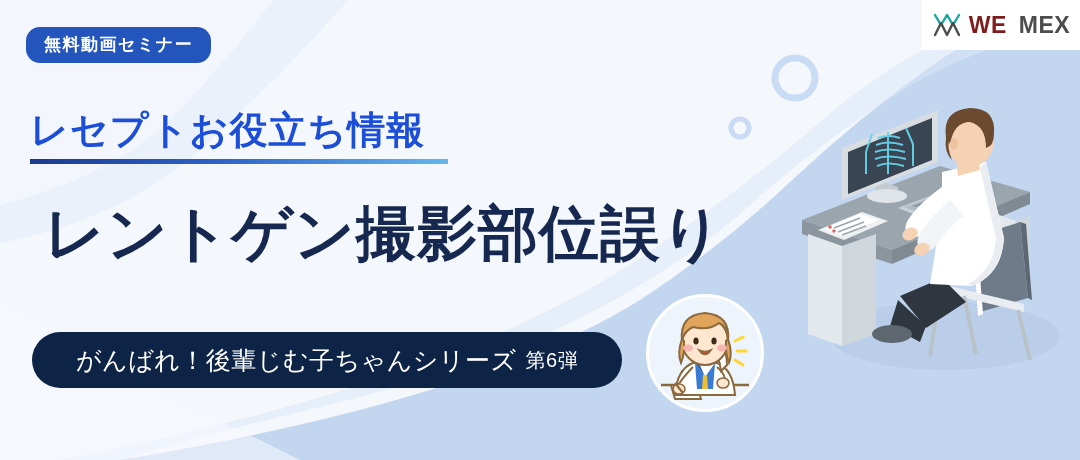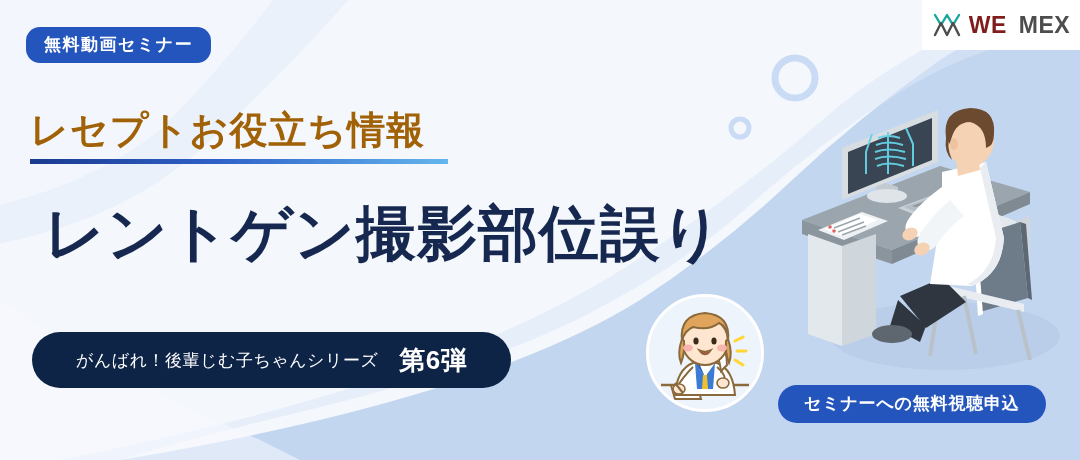--- a/index.html
+++ b/index.html
@@ -64,21 +64,21 @@
 
   
   #subtitle-wrap {
     position: absolute;
     left: 30px; top: 110px;
     z-index: 10;
   }
   #subtitle {
     font-size: 38px;
     font-weight: bold;
-    color: #a16207;
+    color: #1d4ed8;
     letter-spacing: 1px;
     line-height: 1.1;
     white-space: nowrap;
   }
   #subtitle-underline {
     margin-top: 7px;
     width: 418px;
     height: 5px;
     background: linear-gradient(to right, #1a3a8f 0%, #2f62c8 45%, #63b6ee 100%);
   }
@@ -103,32 +103,32 @@
     height: 56px;
     background: #0d2447;
     border-radius: 28px;
     display: flex;
     align-items: center;
     padding: 0 44px 0 44px;
     z-index: 9;
   }
   #series-pill .series-main {
     color: #ffffff;
-    font-size: 17px;
+    font-size: 25px;
     letter-spacing: 0.5px;
     line-height: 1;
     white-space: nowrap;
   }
   #series-pill .series-vol {
     color: #ffffff;
-    font-size: 26px;
-    font-weight: bold;
+    font-size: 20px;
+    font-weight: normal;
     letter-spacing: 0.5px;
     line-height: 1;
-    margin-left: 21px;
+    margin-left: 9px;
     white-space: nowrap;
   }
 
   
   #avatar {
     position: absolute;
     left: 646px; top: 294px;
     width: 118px; height: 118px;
     border-radius: 50%;
     background: #eef4fb;
@@ -369,15 +369,14 @@
     <div id="subtitle-underline"></div>
   </div>
 
   <div id="main-title">レントゲン撮影部位誤り</div>
 
   <div id="series-pill">
     <span class="series-main">がんばれ！後輩じむ子ちゃんシリーズ</span>
     <span class="series-vol">第6弾</span>
   </div>
 
-  <div id="cta">セミナーへの無料視聴申込</div>
 
 </div>
 
 </body></html>

